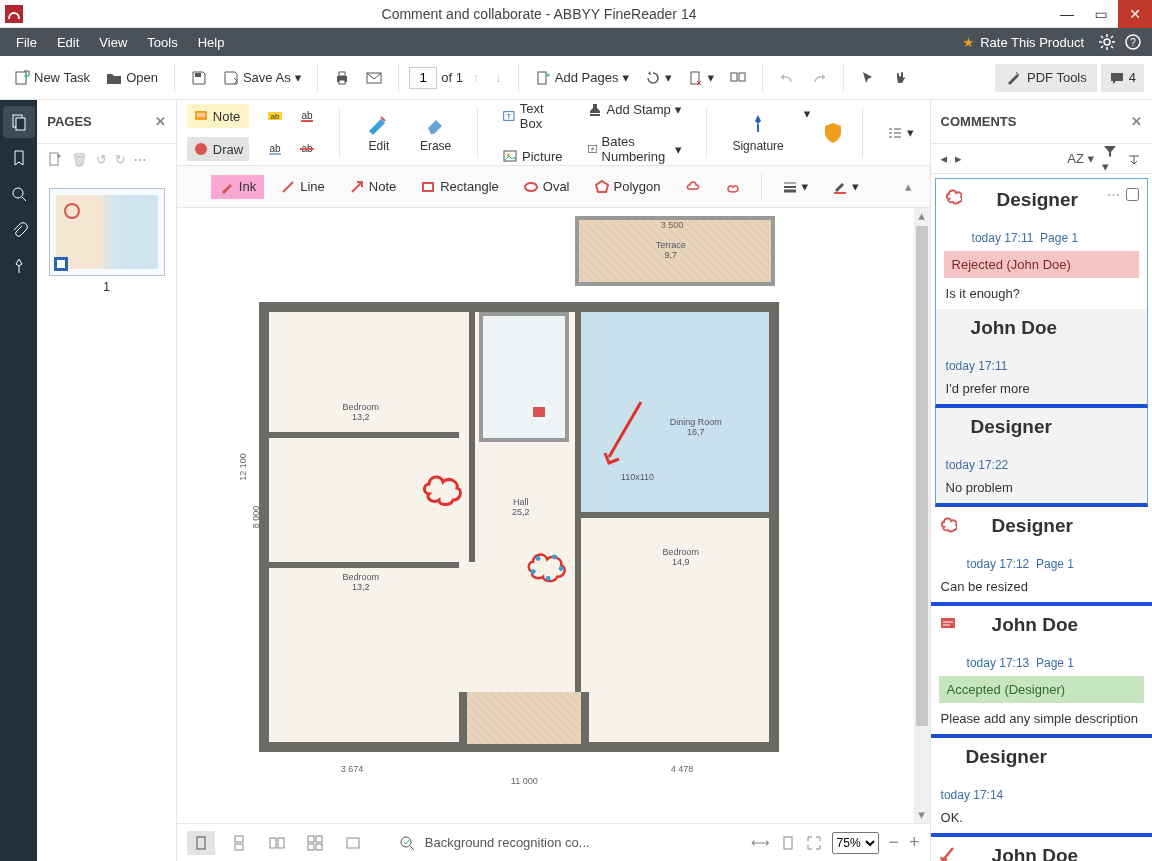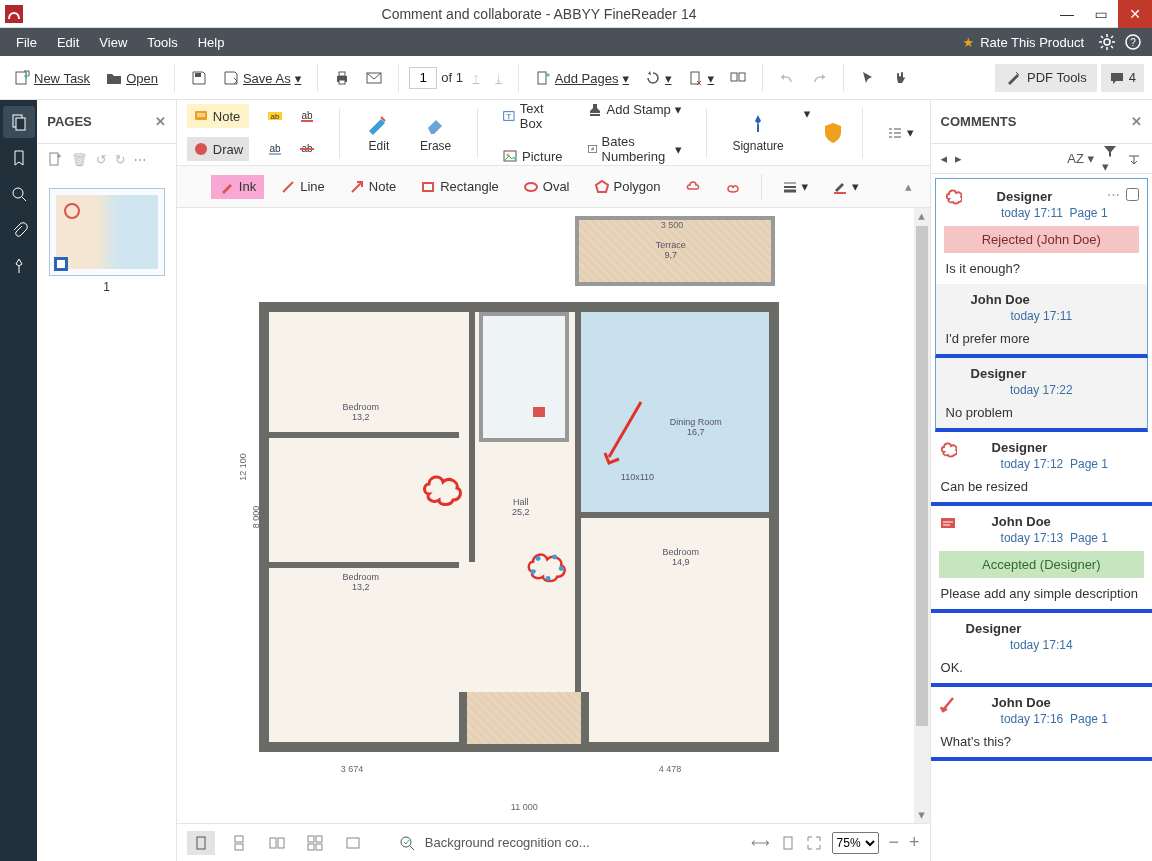--- a/index.html
+++ b/index.html
@@ -15,21 +15,21 @@
 
 
 .menubar { height: 28px; background: #4a5159; display: flex; align-items: center; color: #fff; padding: 0 6px; }
 .menubar .menuitem { padding: 0 10px; font-size: 13px; cursor: pointer; }
 .menubar .spacer { flex: 1; }
 .menubar .rate { display: flex; align-items: center; gap: 6px; padding: 0 10px; }
 .menubar .iconbtn { width: 26px; display: flex; justify-content: center; }
 
 
 .toolbar1 { height: 44px; background: #fff; border-bottom: 1px solid #e5e5e5; display: flex; align-items: center; padding: 0 8px; gap: 4px; }
-.toolbar1 .tbtn { display: flex; align-items: flex-end; gap: 4px; padding: 4px 6px; font-size: 13px; color: #333; cursor: pointer; text-decoration: underline; }
+.toolbar1 .tbtn { display: flex; align-items: flex-start; gap: 4px; padding: 4px 6px; font-size: 13px; color: #333; cursor: pointer; }
 .toolbar1 .sep { width: 1px; height: 28px; background: #e5e5e5; margin: 0 6px; }
 .toolbar1 input.pageno { width: 28px; height: 22px; text-align: center; border: 1px solid #ccc; }
 .toolbar1 .pdftools { background: #e8e8e8; padding: 6px 10px; display: flex; align-items: center; gap: 6px; font-size: 13px; }
 .toolbar1 .commentbtn { background: #e8e8e8; padding: 6px 8px; display: flex; align-items: center; gap: 4px; }
 
 
 .body { display: flex; height: calc(861px - 28px - 28px - 44px); }
 
 
 .leftrib { width: 40px; background: #22303b; display: flex; flex-direction: column; align-items: center; padding-top: 6px; gap: 4px; }
@@ -89,26 +89,26 @@
 .comments .search { margin:4px 8px; height:30px; border:1px solid #ddd; display:flex; align-items:center; padding:0 6px; color:#888;}
 .comments .search input { flex:1; border:none; outline:none; font-size:13px; }
 .comments .ctoolbar { height:30px; display:flex; align-items:center; padding:0 10px; gap:8px; border-bottom:1px solid #e5e5e5; color:#555;}
 .comments .ctoolbar .sp { flex:1;}
 .comments .list { flex:1; overflow:auto; }
 .citem { border-bottom:4px solid #1d4ed8; padding:8px 10px 8px 10px; position:relative; }
 .citem.threadhead { border:1px solid #6aa3d8; margin:4px 4px 0 4px; border-bottom:none; padding-top:10px;}
 .citem.threadmid { border-left:1px solid #6aa3d8; border-right:1px solid #6aa3d8; margin:0 4px; background:#f3f3f3;}
 .citem.threadend { border:1px solid #6aa3d8; border-top:none; margin:0 4px 8px 4px; }
 .cicon { position:absolute; left:8px; top:8px; width:18px; height:18px; }
-.citem .author { font-weight:600; font-size:13px; margin-left:26px;padding-left:25px;}
-.citem .meta { font-size:12px; color:#3a6fa5; margin-left:26px; margin-top:2px;text-align:center;}
+.citem .author { font-weight:600; font-size:19px; margin-left:26px;padding-left:25px;}
+.citem .meta { font-size:12px; color:#3a6fa5; margin-left:26px; margin-top:20px;}
 .citem .meta .page { color:#3a6fa5;}
 .citem .cbody { font-size:13px; margin-top:8px; color:#333;}
 .citem .ctrls { position:absolute; right:8px; top:8px; display:flex; gap:6px; align-items:center; color:#888;}
-.statusbanner { margin:6px -2px 6px -2px; padding:6px 8px; text-align:center; font-size:13px;}
+.statusbanner { margin:6px -2px 6px -2px; padding:6px 8px; text-align:left; font-size:13px;}
 .statusbanner.rejected { background:#f5c4c4; color:#7a2b2b;}
 .statusbanner.accepted { background:#c7e6c0; color:#2e6b2e;}
 .addreply { color:#1e66c9; text-decoration:underline; font-size:13px; cursor:pointer; padding:8px 0 4px 0;}
 .replyblock .author { margin-left:0; }
 .replyblock .meta { margin-left:0; }
 
 svg { display:block; }
 .ico16 { width:16px; height:16px; }
 .ico18 { width:18px; height:18px; }
 
@@ -550,23 +550,23 @@
         </div>
 
         <div class="fp-label" style="left:120px;top:200px;width:60px"><span>Bedroom</span><br><span>13,2</span></div>
         <div class="fp-label" style="left:120px;top:370px;width:60px"><span>Bedroom</span><br><span>13,2</span></div>
         <div class="fp-label" style="left:450px;top:215px;width:70px"><span>Dining Room</span><br><span>16,7</span></div>
         <div class="fp-label" style="left:440px;top:345px;width:60px"><span>Bedroom</span><br><span>14,9</span></div>
         <div class="fp-label" style="left:290px;top:295px;width:40px"><span>Hall</span><br><span>25,2</span></div>
         <div class="fp-label" style="left:410px;top:270px">110x110</div>
 
         <div class="dim" style="left:450px;top:18px">3 500</div>
-        <div class="dim" style="left:300px;top:600px">11 000</div>
+        <div class="dim" style="left:300px;top:574px">11 000</div>
         <div class="dim" style="left:130px;top:562px">3 674</div>
-        <div class="dim" style="left:448px;top:562px">4 478</div>
+        <div class="dim" style="left:460px;top:562px">4 478</div>
         <div class="dim" style="left:18px;top:260px;transform:rotate(-90deg)">12 100</div>
         <div class="dim" style="left:34px;top:310px;transform:rotate(-90deg)">8 000</div>
 
         <svg class="annot-cloud" style="left:206px;top:262px" viewBox="0 0 54 48">
           <path d="M12 30c-6 0-6-10 0-10 0-8 12-10 14-2 6-6 16 0 14 6 6 2 4 12-4 12-2 6-14 6-14 0-6 4-14-2-10-6z" fill="none" stroke="#e2302a" stroke-width="3"></path>
         </svg>
         <svg class="annot-cloud" style="left:310px;top:340px" viewBox="0 0 64 58" width="64" height="58">
           <path d="M14 36c-7 0-7-12 0-12 0-10 14-12 17-3 7-7 19 0 17 7 7 2 5 14-5 14-2 7-17 7-17 0-7 5-17-2-12-6z" fill="none" stroke="#e2302a" stroke-width="3"></path>
           <circle cx="20" cy="20" r="3" fill="#3ba0d8"></circle>
             <circle cx="40" cy="18" r="3" fill="#3ba0d8"></circle>

